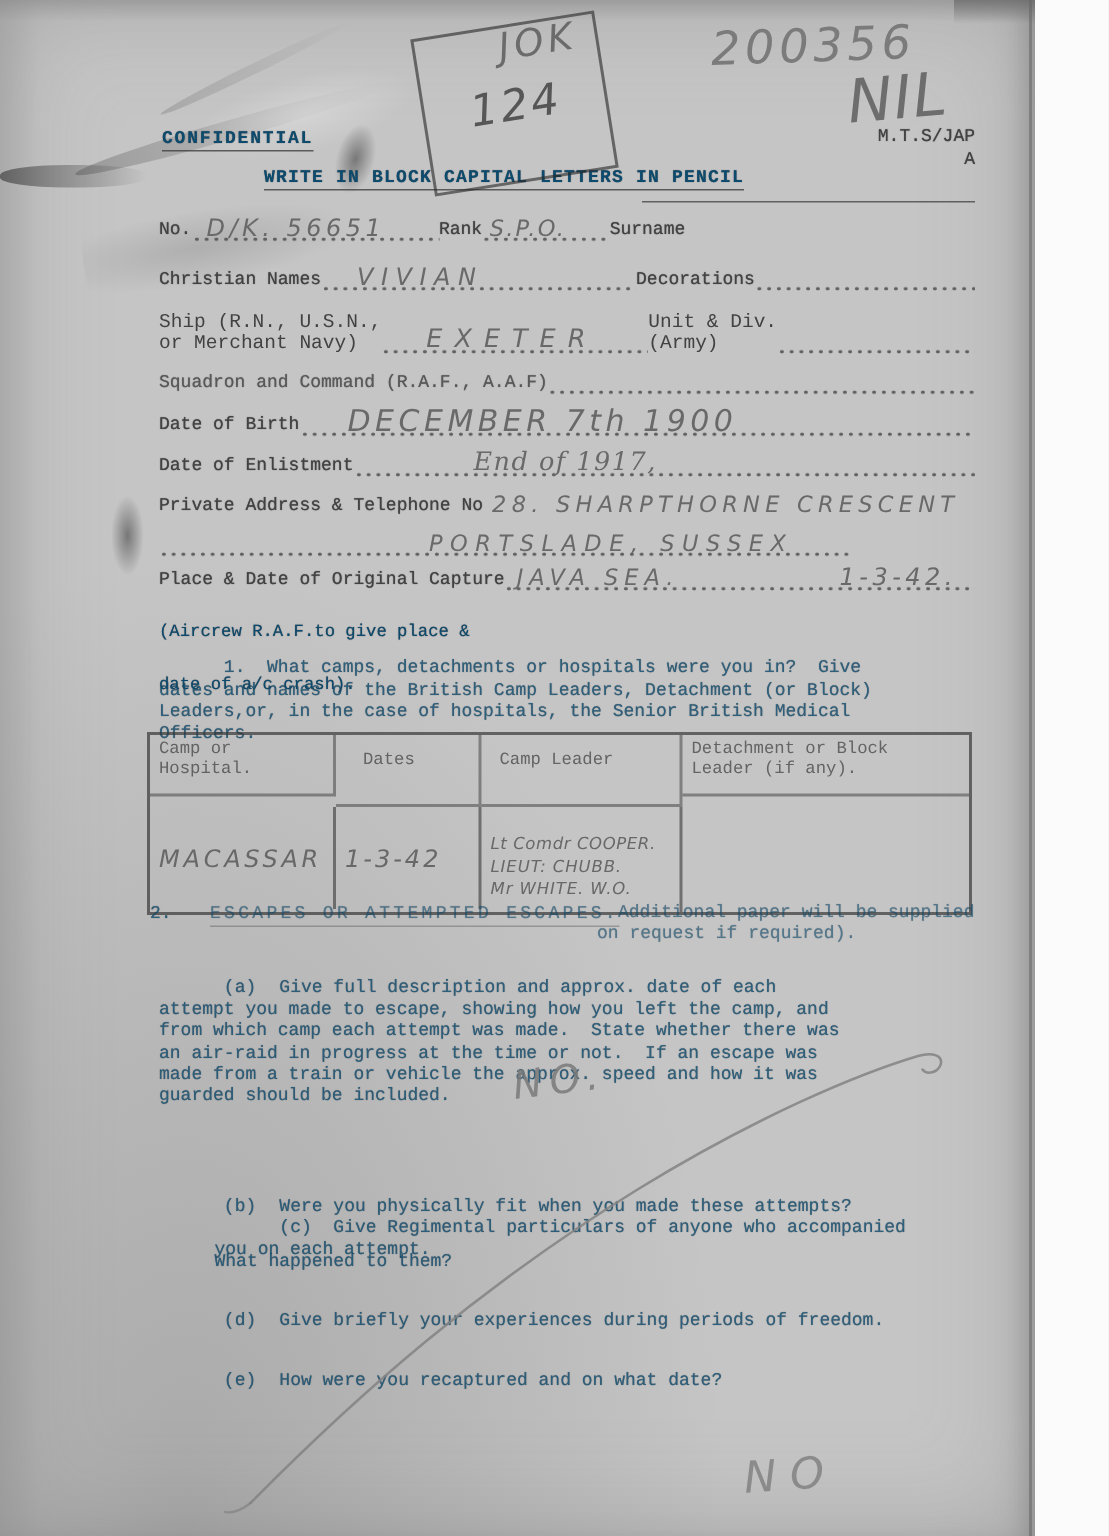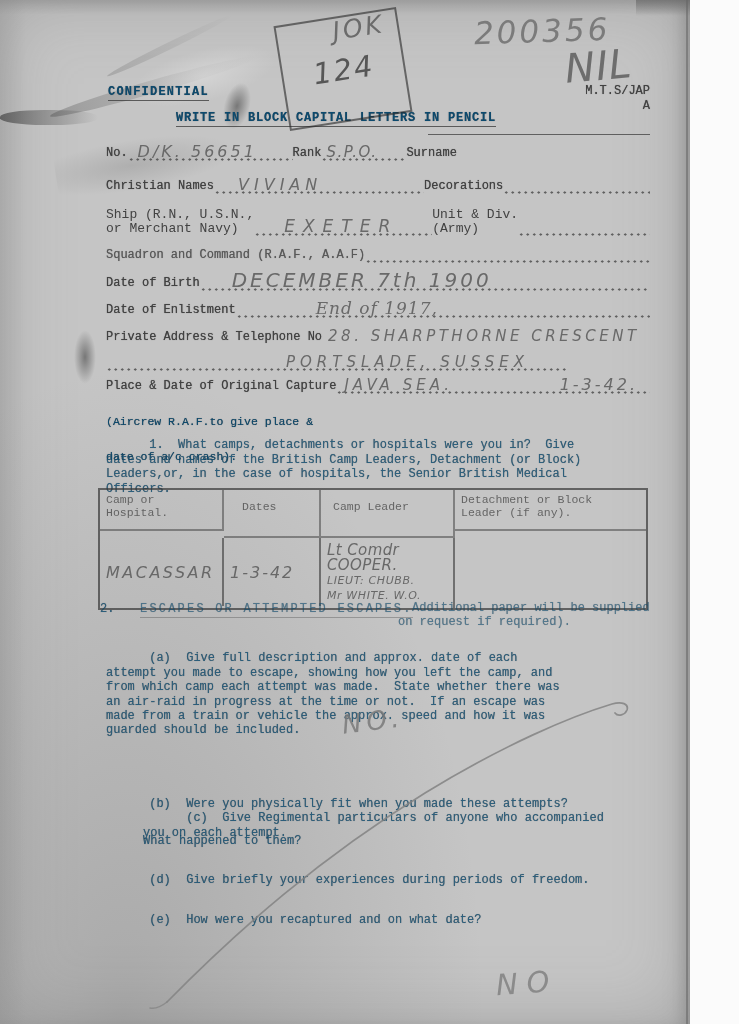--- a/index.html
+++ b/index.html
@@ -172,21 +172,21 @@
       <div class="cell hdr" style="padding-top:10px;padding-left:12px;">Camp Leader</div>
       <div class="cell hdr">Detachment or Block Leader (if any).</div>
 
       <div class="cell body" style="display:flex;align-items:center;">
         <span class="hwi" style="font-size:16px;letter-spacing:2.5px;">MACASSAR</span>
       </div>
       <div class="cell body" style="display:flex;align-items:center;">
         <span class="hwi" style="font-size:16px;letter-spacing:2px;">1-3-42</span>
       </div>
       <div class="cell body" style="padding-top:5px;">
-        <span class="hwi" style="display:block;font-size:15px;line-height:15px;letter-spacing:.4px;">Lt Comdr COOPER.</span>
+        <span class="hwi" style="display:block;font-size:11px;line-height:15px;letter-spacing:.4px;margin-top:12px;">Lt Comdr COOPER.</span>
         <span class="hwi" style="display:block;font-size:11px;line-height:15px;letter-spacing:.6px;">LIEUT: CHUBB.</span>
         <span class="hwi" style="display:block;font-size:11px;line-height:15px;letter-spacing:.6px;">Mr WHITE. W.O.</span>
       </div>
       <div class="cell body"></div>
     </div>
 
     <div class="t semi" style="left:100px;top:602px;">2.</div>
     <div class="t faded und" style="left:140px;top:602px;letter-spacing:2.2px;border-bottom-color:rgba(62,62,62,.55);"><span>ESCAPES OR ATTEMPTED ESCAPES.</span></div>
     <div class="t faded" style="left:412px;top:601px;">Additional paper will be supplied</div>
     <div class="t faded" style="left:398px;top:615px;">on request if required).</div>

